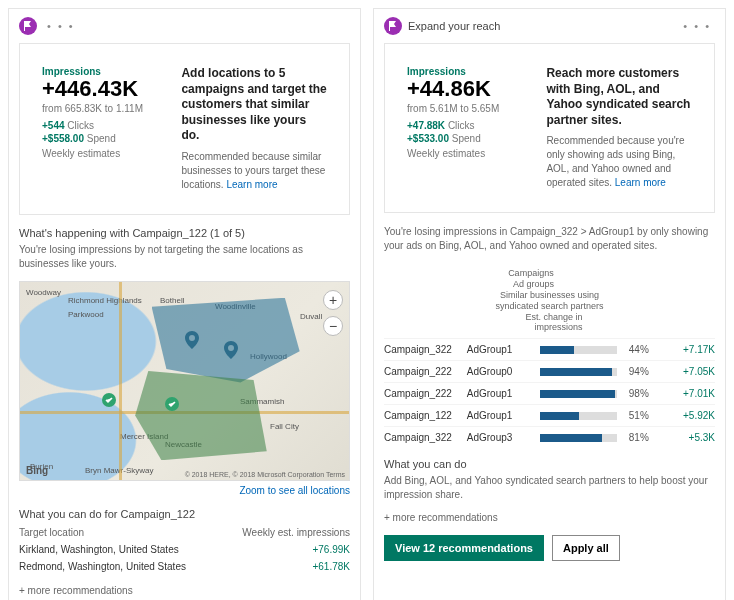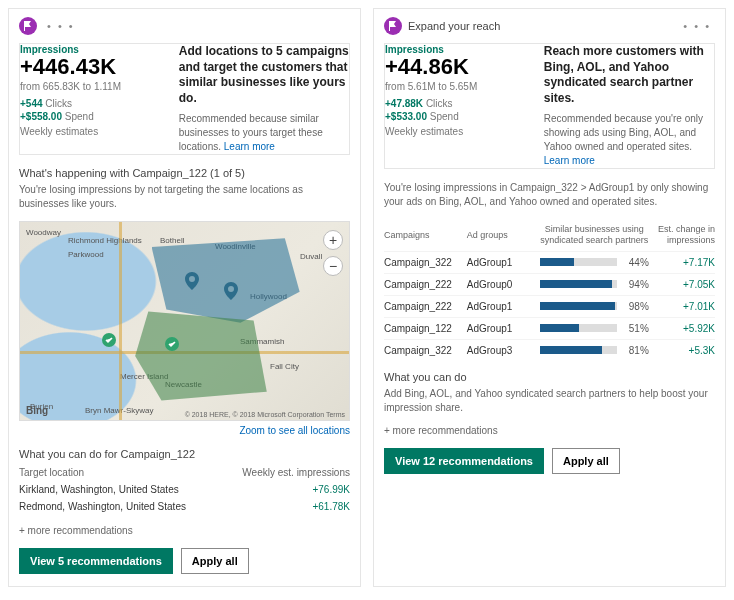--- a/index.html
+++ b/index.html
@@ -4,21 +4,21 @@
 <style>
   * { box-sizing: border-box; margin: 0; padding: 0; }
   body { font-family: "Segoe UI", Arial, sans-serif; font-size: 11px; color: #333; background: #fff; width: 734px; }
   .row { display: flex; gap: 12px; padding: 8px; }
   .card { flex: 1; border: 1px solid #e5e5e5; background: #fff; padding: 8px 10px 12px; }
   .card-header { display: flex; align-items: center; margin-bottom: 8px; }
   .flag { width: 18px; height: 18px; border-radius: 50%; background: #9b2eb2; display: flex; align-items: center; justify-content: center; margin-right: 6px; }
   .flag svg { width: 10px; height: 10px; fill: #fff; }
   .card-title { font-size: 11px; color: #444; flex: 1; }
   .dots { color: #888; letter-spacing: 2px; cursor: pointer; padding: 2px 4px; }
-  .summary { border: 1px solid #e5e5e5; padding: 0; display: flex; gap: 14px; margin-bottom: 12px; }
+  .summary { border: 1px solid #e5e5e5; padding: 22px; display: flex; gap: 14px; margin-bottom: 12px; }
   .sum-left { width: 44%; }
   .sum-right { flex: 1; }
   .teal { color: #007863; }
   .label-small { font-size: 10px; color: #007863; font-weight: 600; }
   .big { font-size: 22px; font-weight: 600; color: #000000; line-height: 1.1; }
   .muted { color: #777; font-size: 10px; margin-top: 2px; }
   .sum-right h3 { font-size: 12px; font-weight: 700; color: #222; margin-bottom: 6px; line-height: 1.3; }
   .desc { font-size: 10px; color: #666; line-height: 1.4; }
   .link { color: #0067b8; cursor: pointer; }
   .section-title { font-size: 11px; color: #444; margin-bottom: 4px; }
@@ -47,21 +47,21 @@
   .zoomlink { text-align: right; font-size: 10px; color: #0067b8; margin-bottom: 12px; cursor: pointer; }
   .tbl { width: 100%; font-size: 10px; margin-bottom: 10px; }
   .tbl-2 .trow { display: flex; justify-content: space-between; padding: 3px 0; }
   .thead { color: #666; }
   .tright { text-align: right; }
   .more { font-size: 10px; color: #666; margin-bottom: 12px; cursor: pointer; }
   .btns { display: flex; gap: 8px; }
   .btn { font-size: 11px; padding: 6px 10px; border: 1px solid #888; background: #fff; cursor: pointer; font-weight: 600; }
   .btn.primary { background: #007863; color: #fff; border-color: #007863; }
   .tbl-4 .thead, .tbl-4 .trow { display: flex; align-items: center; padding: 5px 0; border-top: 1px solid #f3f3f3; }
-  .tbl-4 .thead { border-top: none; color: #666; font-size: 9px; line-height: 1.2; }
+  .tbl-4 .thead { border-top: none; color: #666; font-size: 9px; line-height: 1.2; flex-direction: column; }
   .c1 { width: 25%; }
   .c2 { width: 22%; }
   .c3 { width: 33%; display: flex; align-items: center; gap: 4px; }
   .c4 { width: 20%; text-align: right; color: #007863; }
   .bar { flex: 1; height: 8px; background: #ddd; position: relative; }
   .fill { position: absolute; left: 0; top: 0; bottom: 0; background: #1b5a8a; }
   .pct { width: 28px; font-size: 10px; text-align: right; color: #555; }
   .c3h { width: 33%; text-align: center; }
   .c4h { width: 20%; text-align: right; }
 </style>

